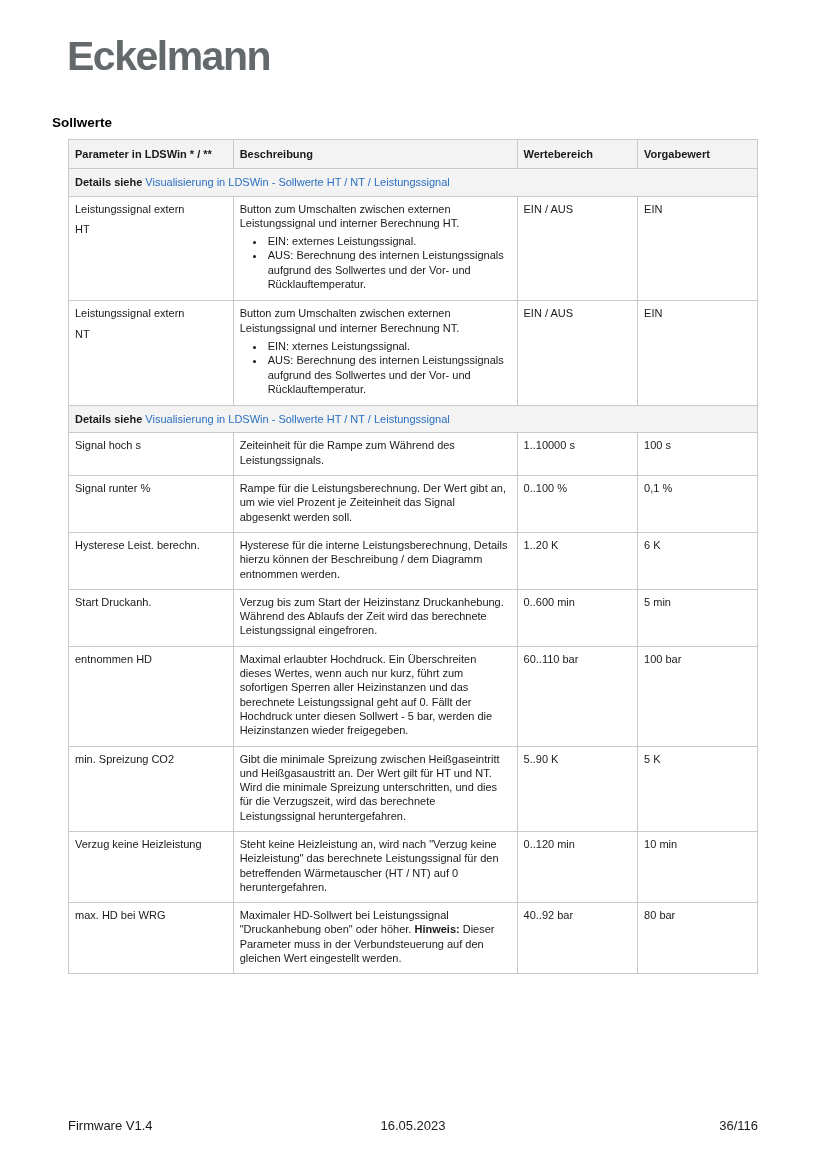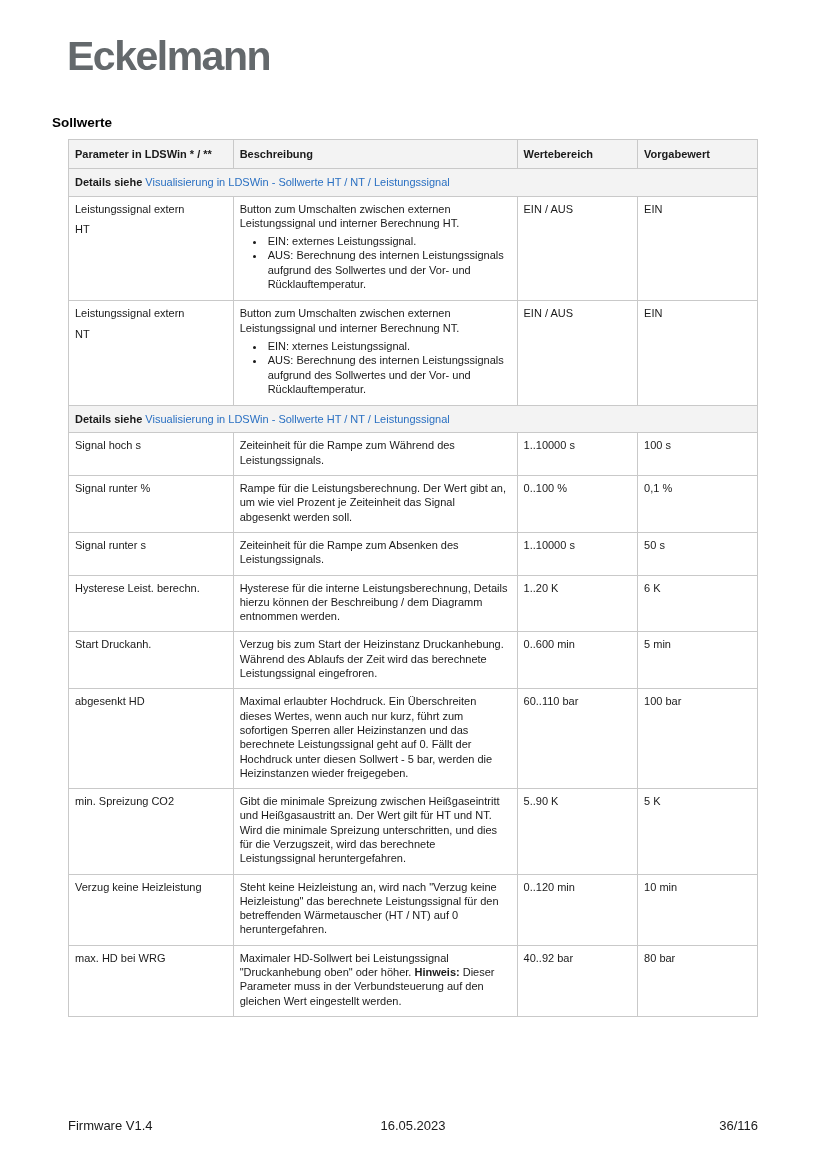--- a/index.html
+++ b/index.html
@@ -108,51 +108,41 @@
               <div class="param-line">Signal runter %</div>
             </td>
             <td class="desc">
               <p><span>Rampe für die Leistungsberechnung. Der Wert gibt an, um wie viel Prozent je Zeiteinheit das Signal abgesenkt werden soll.</span></p>
             </td>
             <td>0..100 %</td>
             <td>0,1 %</td>
           </tr>
           <tr>
             <td>
-              <div class="param-line">Signal runter s</div>
-            </td>
-            <td class="desc">
-              <p><span>Zeiteinheit für die Rampe zum Absenken des Leistungssignals.</span></p>
-            </td>
-            <td>1..10000 s</td>
-            <td>50 s</td>
-          </tr>
-          <tr>
-            <td>
               <div class="param-line">Hysterese Leist. berechn.</div>
             </td>
             <td class="desc">
               <p><span>Hysterese für die interne Leistungsberechnung, Details hierzu können der Beschreibung / dem Diagramm entnommen werden.</span></p>
             </td>
             <td>1..20 K</td>
             <td>6 K</td>
           </tr>
           <tr>
             <td>
               <div class="param-line">Start Druckanh.</div>
             </td>
             <td class="desc">
               <p><span>Verzug bis zum Start der Heizinstanz Druckanhebung. Während des Ablaufs der Zeit wird das berechnete Leistungssignal eingefroren.</span></p>
             </td>
             <td>0..600 min</td>
             <td>5 min</td>
           </tr>
           <tr>
             <td>
-              <div class="param-line">abgesenkt HD</div>
+              <div class="param-line">entnommen HD</div>
             </td>
             <td class="desc">
               <p><span>Maximal erlaubter Hochdruck. Ein Überschreiten dieses Wertes, wenn auch nur kurz, führt zum sofortigen Sperren aller Heizinstanzen und das berechnete Leistungssignal geht auf 0. Fällt der Hochdruck unter diesen Sollwert - 5 bar, werden die Heizinstanzen wieder freigegeben.</span></p>
             </td>
             <td>60..110 bar</td>
             <td>100 bar</td>
           </tr>
           <tr>
             <td>
               <div class="param-line">min. Spreizung CO2</div>

